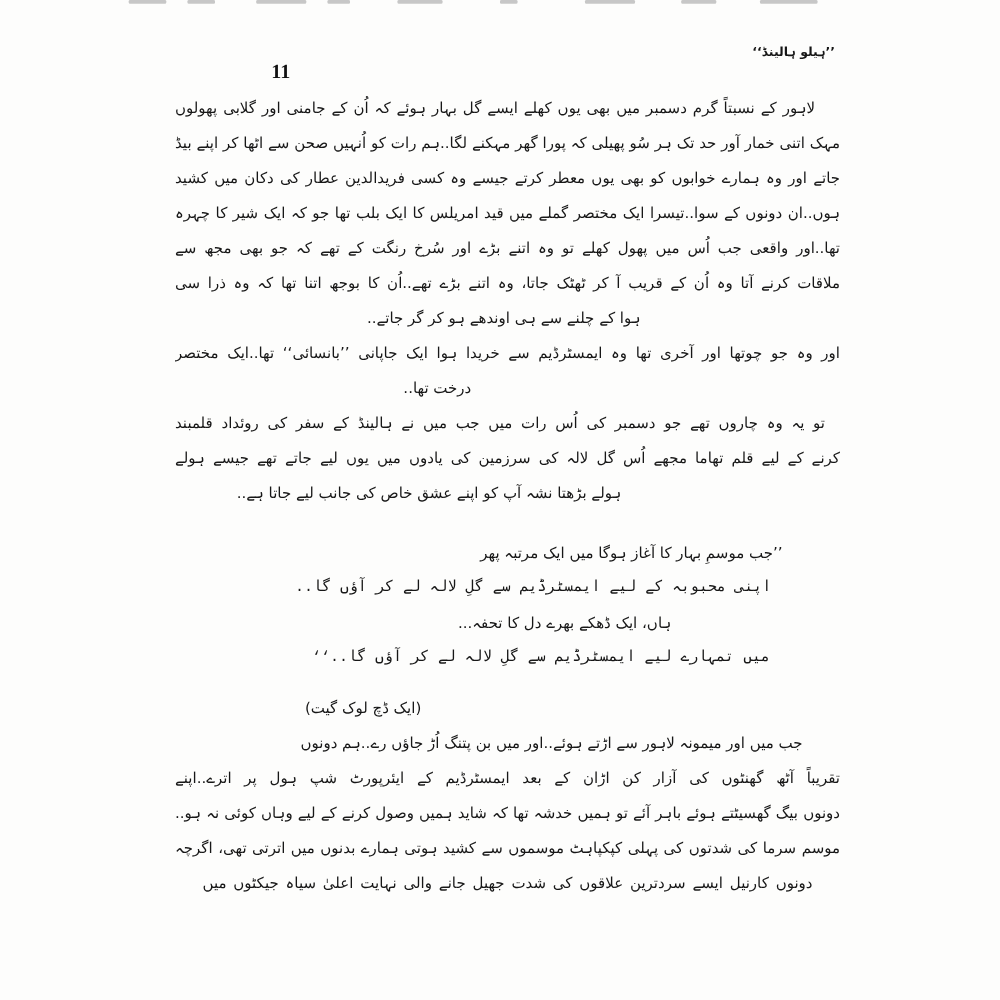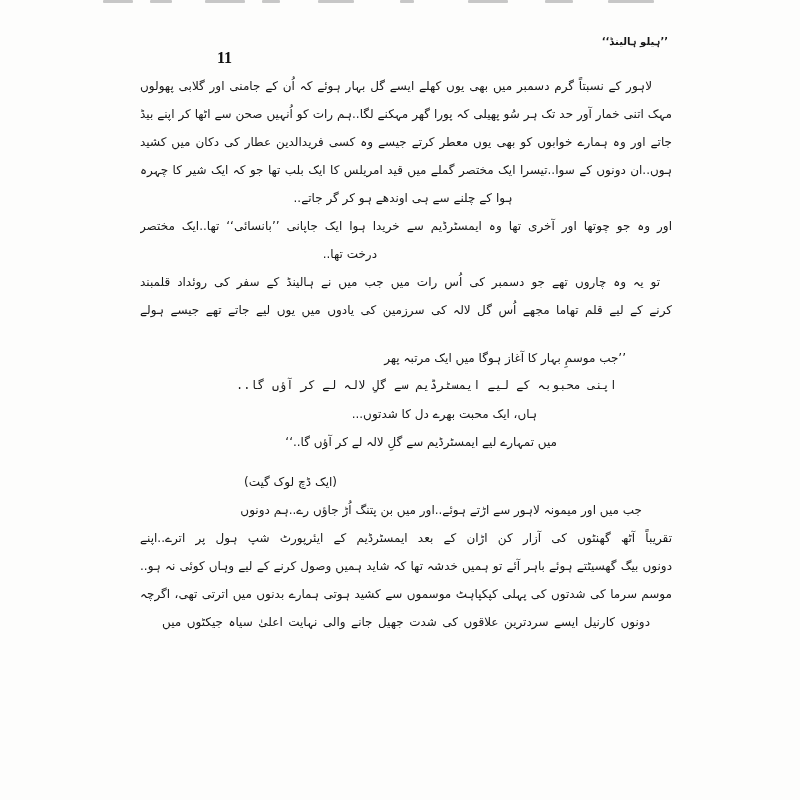--- a/index.html
+++ b/index.html
@@ -78,35 +78,38 @@
 
   <div class="page-number">11</div>
   <div class="header-title">’’ہیلو ہالینڈ‘‘</div>
 
   <div class="body-text">
 
     <div class="line jf pr20">لاہور کے نسبتاً گرم دسمبر میں بھی یوں کھلے ایسے گل بہار ہوئے کہ اُن کے جامنی اور گلابی پھولوں کی</div>
     <div class="line jf">مہک اتنی خمار آور حد تک ہر سُو پھیلی کہ پورا گھر مہکنے لگا..ہم رات کو اُنہیں صحن سے اٹھا کر اپنے بیڈ روم کی</div>
     <div class="line jf">جاتے اور وہ ہمارے خوابوں کو بھی یوں معطر کرتے جیسے وہ کسی فریدالدین عطار کی دکان میں کشید کردہ</div>
     <div class="line jf">ہوں..ان دونوں کے سوا..تیسرا ایک مختصر گملے میں قید امریلس کا ایک بلب تھا جو کہ ایک شیر کا چہرہ کہلاتا</div>
+    <div class="line jf">تھا..اور واقعی جب اُس میں پھول کھلے تو وہ اتنے بڑے اور سُرخ رنگت کے تھے کہ جو بھی مجھ سے</div>
+    <div class="line jf">ملاقات کرنے آتا وہ اُن کے قریب آ کر ٹھٹک جاتا، وہ اتنے بڑے تھے..اُن کا بوجھ اتنا تھا کہ وہ ذرا سی</div>
     <div class="line" style="margin-right:6px;text-align:center;">ہوا کے چلنے سے ہی اوندھے ہو کر گر جاتے..</div>
 
     <div class="line jf">اور وہ جو چوتھا اور آخری تھا وہ ایمسٹرڈیم سے خریدا ہوا ایک جاپانی ’’بانسائی‘‘ تھا..ایک مختصر</div>
     <div class="line" style="margin-right:295px;">درخت تھا..</div>
 
     <div class="line jf pr12">تو یہ وہ چاروں تھے جو دسمبر کی اُس رات میں جب میں نے ہالینڈ کے سفر کی روئداد قلمبند</div>
     <div class="line jf">کرنے کے لیے قلم تھاما مجھے اُس گل لالہ کی سرزمین کی یادوں میں یوں لیے جاتے تھے جیسے ہولے</div>
+    <div class="line" style="margin-right:175px;">ہولے بڑھتا نشہ آپ کو اپنے عشق خاص کی جانب لیے جاتا ہے..</div>
 
     <div class="spacer"></div>
 
     <div>
       <div class="line" style="margin-right:46px;">’’جب موسمِ بہار کا آغاز ہوگا میں ایک مرتبہ پھر</div>
       <div class="line" style="margin-right:55px;font-family:Liberation Mono, monospace;">اپنی محبوبہ کے لیے ایمسٹرڈیم سے گلِ لالہ لے کر آؤں گا..</div>
-      <div class="line" style="margin-right:135px;">ہاں، ایک محبت بھرے دل کا شدتوں...</div>
-      <div class="line" style="margin-right:115px;">میں تمہارے لیے ایمسٹرڈیم سے گلِ لالہ لے کر آؤں گا..‘‘</div>
+      <div class="line" style="margin-right:135px;">ہاں، ایک ڈھکے بھرے دل کا تحفہ...</div>
+      <div class="line" style="margin-right:56px;font-family:Liberation Mono, monospace;">میں تمہارے لیے ایمسٹرڈیم سے گلِ لالہ لے کر آؤں گا..‘‘</div>
       <div class="line" style="margin-right:335px;margin-top:12px;">(ایک ڈچ لوک گیت)</div>
     </div>
 
     <div class="line" style="margin-right:30px;">جب میں اور میمونہ لاہور سے اڑتے ہوئے..اور میں بن پتنگ اُڑ جاؤں رے..ہم دونوں</div>
     <div class="line jf">تقریباً آٹھ گھنٹوں کی آزار کن اڑان کے بعد ایمسٹرڈیم کے ایئرپورٹ شپ ہول پر اترے..اپنے</div>
     <div class="line jf">دونوں بیگ گھسیٹتے ہوئے باہر آئے تو ہمیں خدشہ تھا کہ شاید ہمیں وصول کرنے کے لیے وہاں کوئی نہ ہو..</div>
     <div class="line jf">موسم سرما کی شدتوں کی پہلی کپکپاہٹ موسموں سے کشید ہوتی ہمارے بدنوں میں اترتی تھی، اگرچہ ہم</div>
     <div class="line jf" style="padding:0 22px;">دونوں کارنیل ایسے سردترین علاقوں کی شدت جھیل جانے والی نہایت اعلیٰ سیاہ جیکٹوں میں ڈھکے ہوئے</div>
 
   </div>

